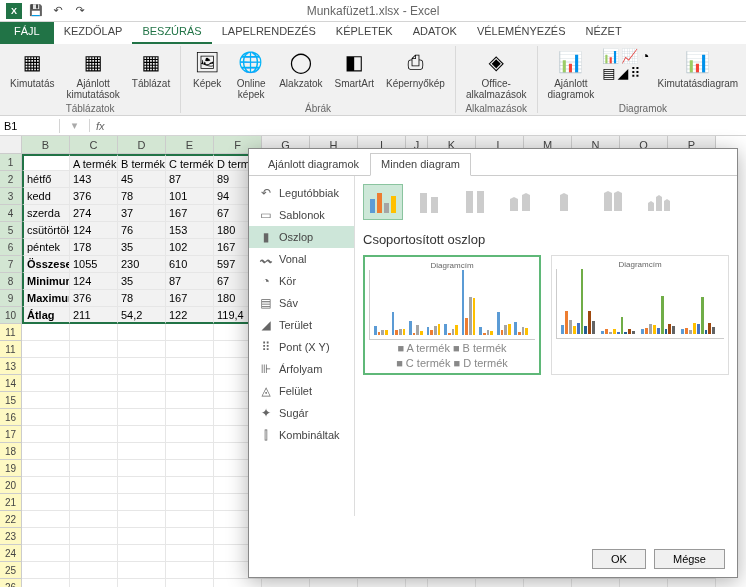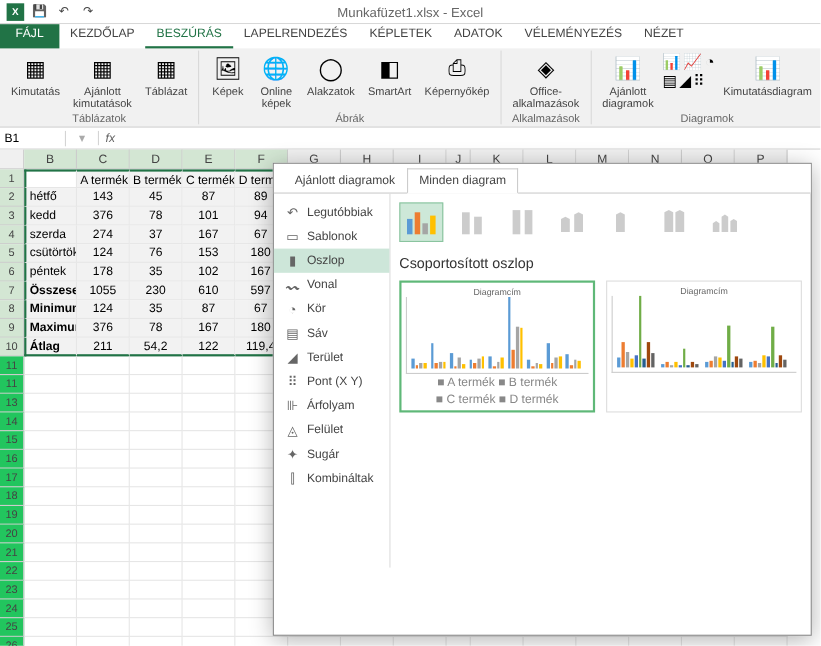--- a/index.html
+++ b/index.html
@@ -24,24 +24,24 @@
 .namebox{width:60px;border-right:1px solid #d4d4d4;padding:1px 4px;font-size:11px}
 .fx{padding:0 6px;font-style:italic;color:#666}
 .formula-bar{flex:1;padding:1px 4px}
 .grid{position:relative}
 .colheads{display:flex;height:18px}
 .rowhead-spacer{width:22px;background:#f0f0f0;border-right:1px solid #ccc;border-bottom:1px solid #ccc}
 .colhead{background:#f0f0f0;border-right:1px solid #ccc;border-bottom:1px solid #ccc;text-align:center;font-size:11px;line-height:18px;color:#444}
 .colhead.sel{background:#d3e6d3}
 .rows{}
 .row{display:flex;height:17px}
-.rowhead{width:22px;background:#22c55e;border-right:1px solid #ccc;border-bottom:1px solid #ccc;text-align:center;font-size:10px;line-height:17px;color:#444}
+.rowhead{width:22px;background:#fef9c3;border-right:1px solid #ccc;border-bottom:1px solid #ccc;text-align:center;font-size:10px;line-height:17px;color:#444}
 .rowhead.sel{background:#d3e6d3}
 .cell{border-right:1px solid #e6e6e6;border-bottom:1px solid #e6e6e6;padding:0 3px;font-size:11px;line-height:17px;overflow:hidden;white-space:nowrap}
-.cell.r{text-align:center}
+.cell.r{text-align:left}
 .cell.sel{background:#f2f2f2}
 .cell.hdr{background:#f2f2f2;text-align:right}
 .sel-border-top{border-top:2px solid #217346!important}
 .sel-border-left{border-left:2px solid #217346!important}
 .sel-border-right{border-right:2px solid #217346!important}
 .sel-border-bottom{border-bottom:2px solid #217346!important}
 .active-cell{background:#fff!important}
 .dialog{position:absolute;left:248px;top:148px;width:490px;height:430px;background:#fff;border:1px solid #888;box-shadow:0 4px 20px rgba(0,0,0,.3)}
 .dlg-title{background:#fff;border-bottom:1px solid #ddd;height:28px;display:flex;align-items:center;padding:0 8px}
 .dlg-title-text{flex:1;font-size:12px}
@@ -881,13 +881,17 @@
               <div class="bar" style="background: rgb(112, 173, 71); height: 36.782px;"></div>
               <div class="bar" style="background: rgb(37, 94, 145); height: 4.12796px;"></div>
               <div class="bar" style="background: rgb(158, 72, 14); height: 11.09px;"></div>
               <div class="bar" style="background: rgb(99, 99, 99); height: 7.3564px;"></div>
               <div style="width: 4px;"></div>
             </div>
         </div>
       </div>
     </div>
   </div>
+  <div class="dlg-buttons">
+    <button class="dlg-btn">OK</button>
+    <button class="dlg-btn">Mégse</button>
+  </div>
 </div>
 
 </body></html>

